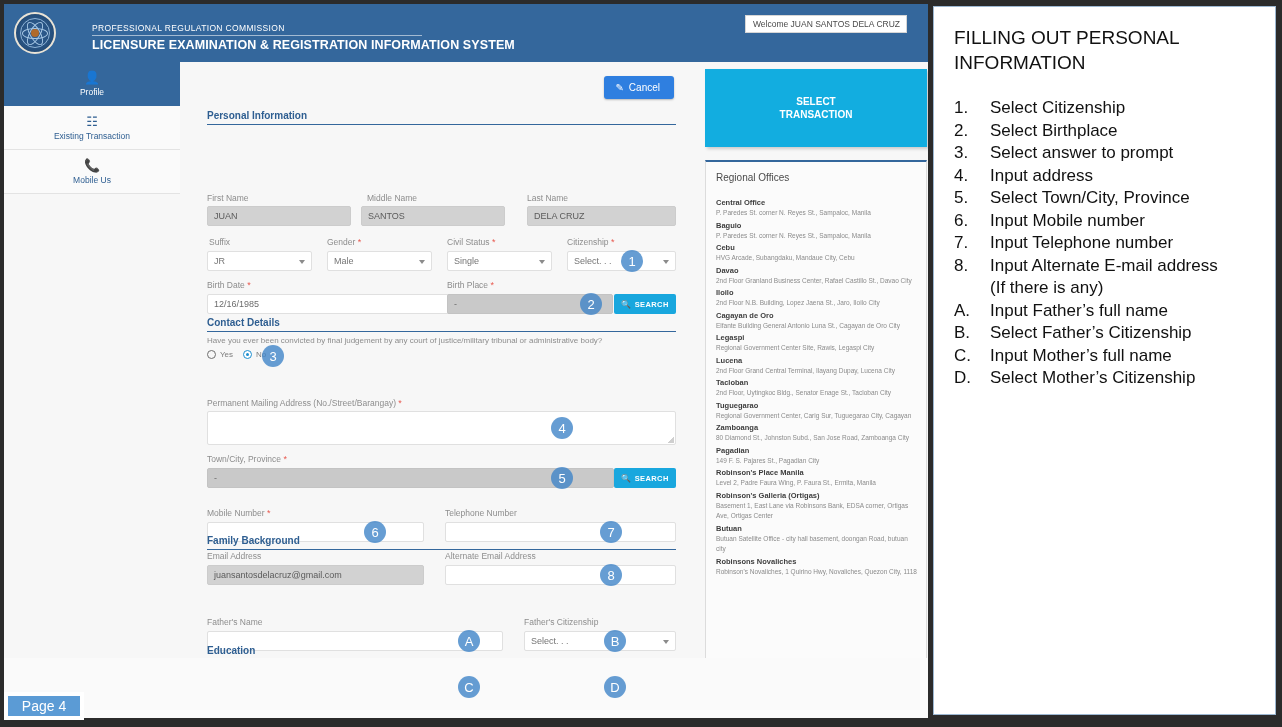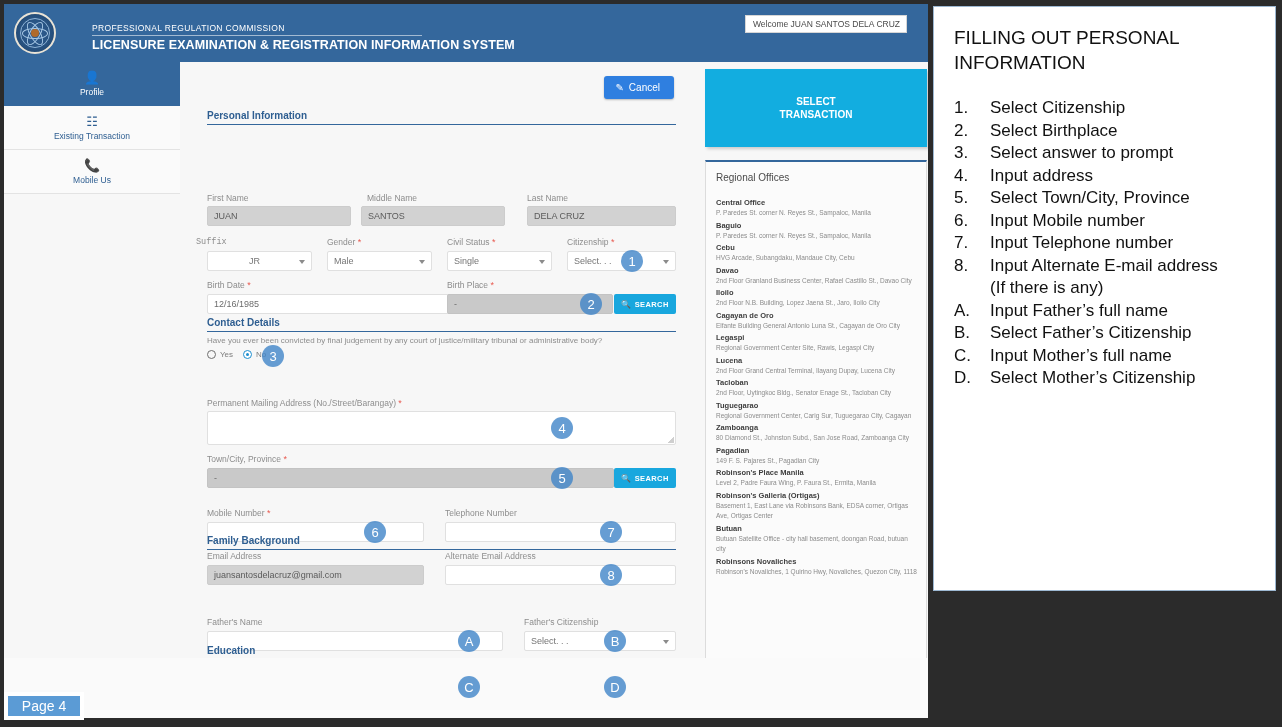--- a/index.html
+++ b/index.html
@@ -189,21 +189,21 @@
   .page-badge{
     position:absolute;left:4px;top:692px;width:80px;height:28px;
     background:#5b9bd5;border:4px solid #ffffff;
     color:#ffffff;font-size:14px;
     display:flex;align-items:center;justify-content:center;
     box-sizing:border-box;
   }
 
   
   #instr{
-    position:absolute;left:933px;top:6px;width:343px;height:585px;
+    position:absolute;left:933px;top:6px;width:343px;height:709px;
     background:#ffffff;border:1px solid #9db8d2;box-sizing:border-box;
   }
   .instr-title{
     font-size:19px;color:#111111;line-height:25px;
     padding:18px 0 0 20px;
   }
   .instr-list{margin:22px 0 0 0;padding:0 0 0 20px;list-style:none;}
   .instr-list li{
     font-size:17px;color:#111;line-height:22.5px;
     display:flex;gap:0;margin-bottom:0;
@@ -266,22 +266,22 @@
 
         <div class="fld-label" style="left:27px;top:131px;">First Name</div>
         <div class="inp ro" style="left:27px;top:144px;width:144px;">JUAN</div>
 
         <div class="fld-label" style="left:187px;top:131px;">Middle Name</div>
         <div class="inp ro" style="left:181px;top:144px;width:144px;">SANTOS</div>
 
         <div class="fld-label" style="left:347px;top:131px;">Last Name</div>
         <div class="inp ro" style="left:347px;top:144px;width:149px;">DELA CRUZ</div>
 
-        <div class="fld-label" style="left:16px;top:175px;font-family:Liberation Mono, monospace;">Suffix</div>
-        <div class="sel" style="left:27px;top:189px;width:105px;text-align:center;">JR</div>
+        <div class="fld-label" style="left:29px;top:175px;">Suffix</div>
+        <div class="sel" style="left:27px;top:189px;width:105px;">JR</div>
 
         <div class="fld-label" style="left:147px;top:175px;"><span>Gender</span> <span class="req">*</span></div>
         <div class="sel" style="left:147px;top:189px;width:105px;">Male</div>
 
         <div class="fld-label" style="left:267px;top:175px;"><span>Civil Status</span> <span class="req">*</span></div>
         <div class="sel" style="left:267px;top:189px;width:105px;">Single</div>
 
         <div class="fld-label" style="left:387px;top:175px;"><span>Citizenship</span> <span class="req">*</span></div>
         <div class="sel" style="left:387px;top:189px;width:109px;">Select. . .</div>
         <div class="badge" style="left:441px;top:188px;">1</div>

